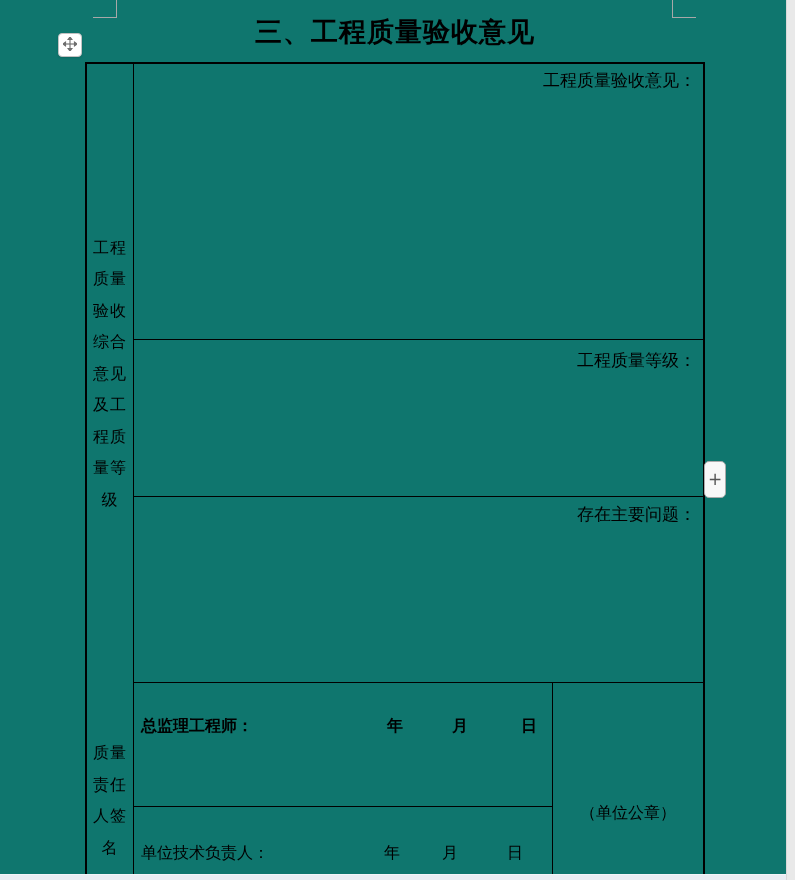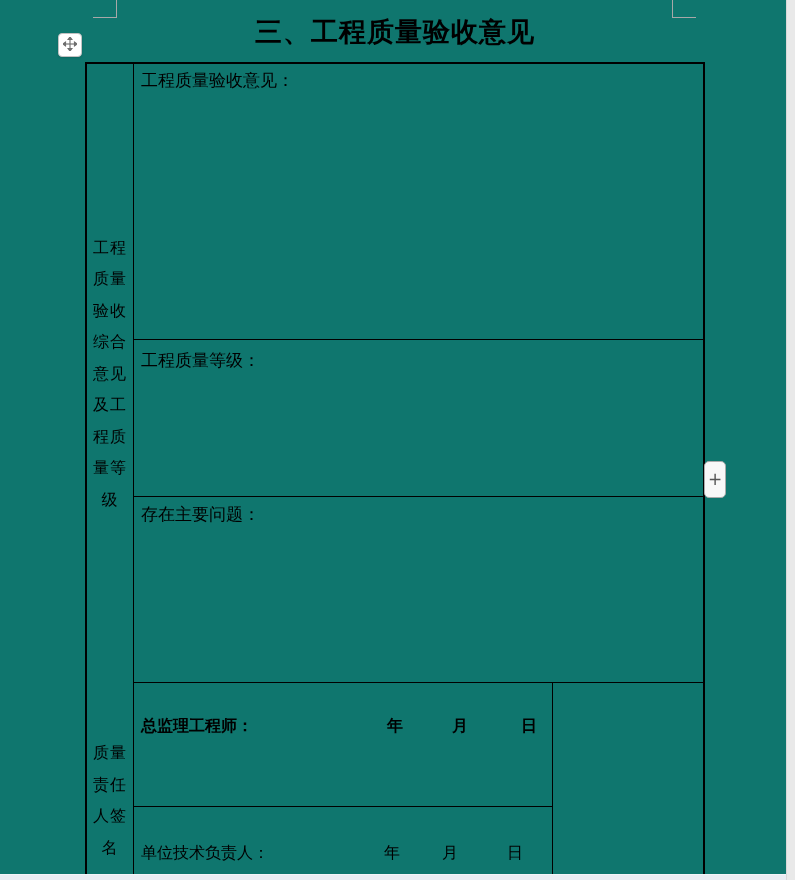--- a/index.html
+++ b/index.html
@@ -25,21 +25,21 @@
   .tbl { position:absolute; left:85px; top:62px; width:620px; height:812px;
     border:2px solid #000; border-bottom:none; font-size:16px; }
   .hdr-col { position:absolute; left:0; top:0; width:47px; height:100%; border-right:1px solid #000; }
   .hdr1 { position:absolute; left:0; top:0; width:100%; height:619px;
     display:flex; flex-direction:column; align-items:center; justify-content:center;
     line-height:31.5px; letter-spacing:1px; }
   .hdr2 { position:absolute; left:0; top:619px; width:100%; bottom:0;
     padding-top:54px; text-align:center; line-height:31.5px; letter-spacing:1px; }
 
   .main-col { position:absolute; left:47px; top:0; right:0; height:100%; }
-  .cell { position:absolute; left:0; right:0; border-bottom:1px solid #000; padding:5px 7px; font-size:17px; }
+  .cell { position:absolute; left:0; right:0; border-bottom:1px solid #000; padding:5px 7px; font-size:17px;text-align:right; }
   .cellA { top:0;     height:276px; }
   .cellB { top:276px; height:157px; padding-top:9px; }
   .cellC { top:433px; height:186px; padding-top:6px; }
 
   .row2 { position:absolute; left:0; right:0; top:619px; bottom:0; }
   .sig-col { position:absolute; left:0; top:0; width:419px; height:100%; border-right:1px solid #000; }
   .sig-row { position:absolute; left:0; right:0; }
   .sigA { top:0; height:124px; border-bottom:1px solid #000; }
   .sigB { top:124px; bottom:0; }
   .sig-row span { position:absolute; white-space:nowrap; }
@@ -131,20 +131,23 @@
             <span class="p-month">月</span>
             <span class="p-day">日</span>
           </div>
           <div class="sig-row sigB">
             <span class="sig-label">单位技术负责人：</span>
             <span class="p-year">年</span>
             <span class="p-month">月</span>
             <span class="p-day">日</span>
           </div>
         </div>
+        <div class="seal-col">
+          <div class="seal-text">（单位公章）</div>
+        </div>
       </div>
     </div>
 
   </div>
 
   <div class="plus-btn">+</div>
 
   <div class="scrollbar"></div>
 
   <div class="bottom-strip"></div>

